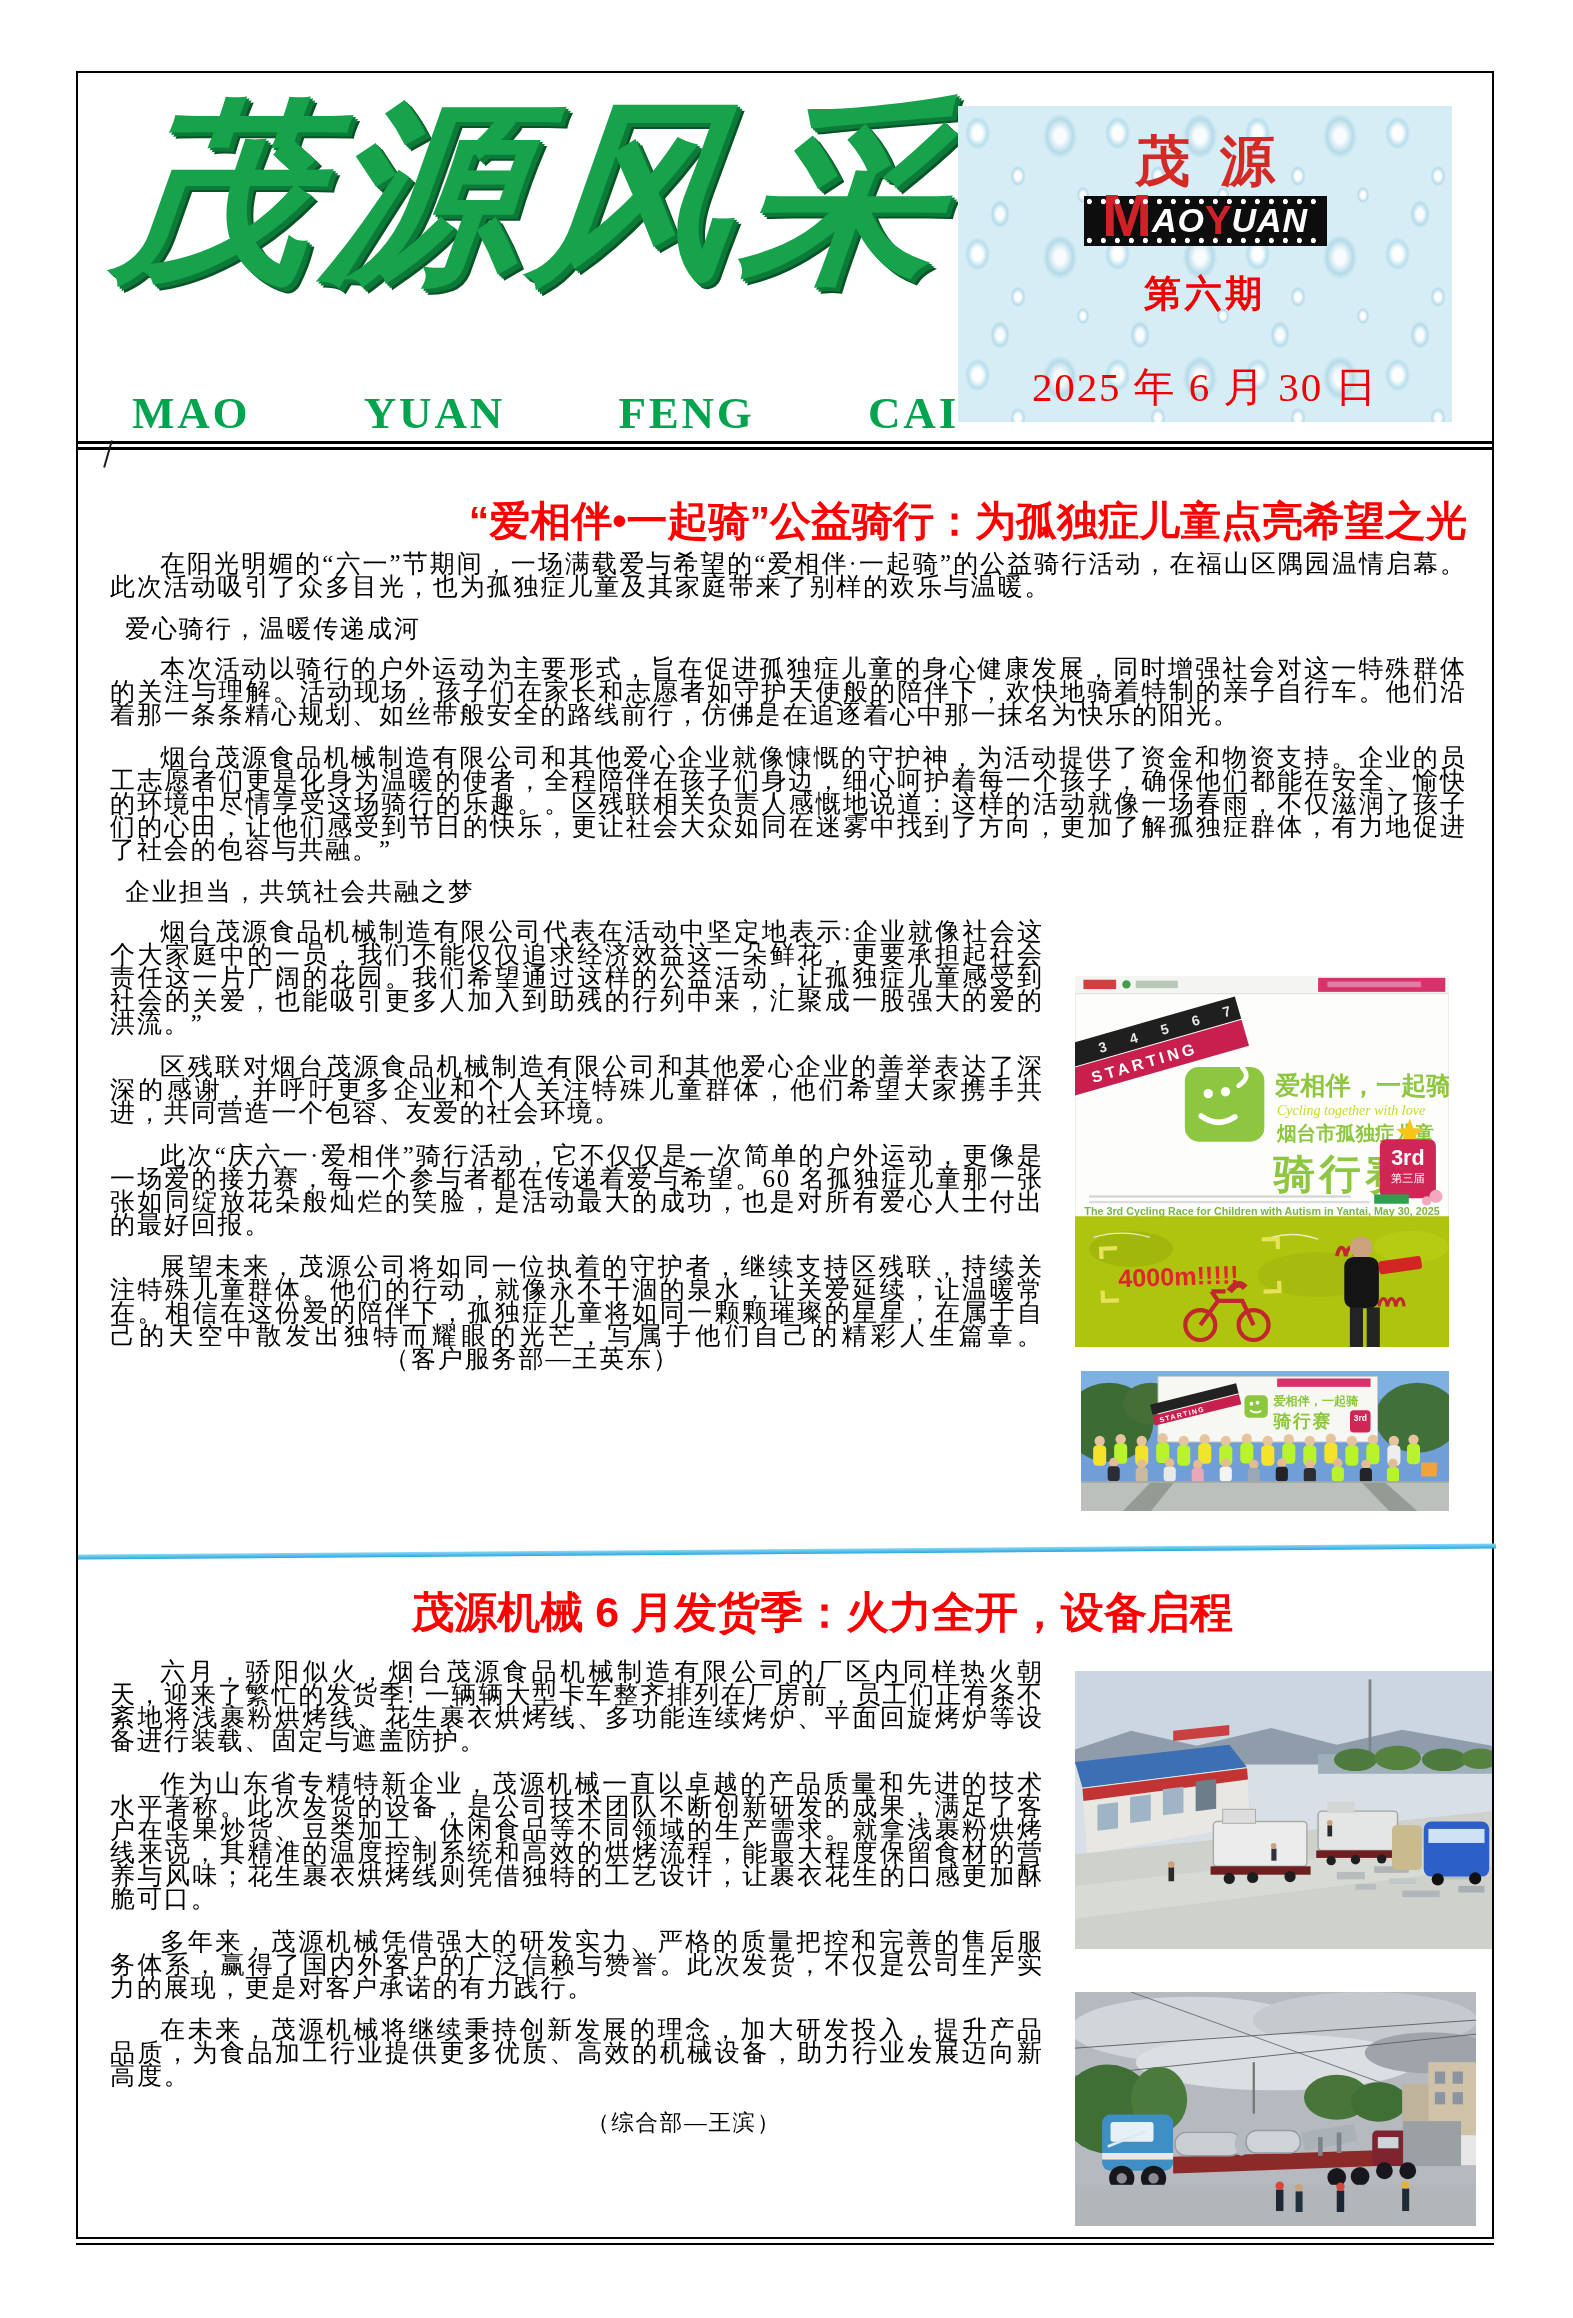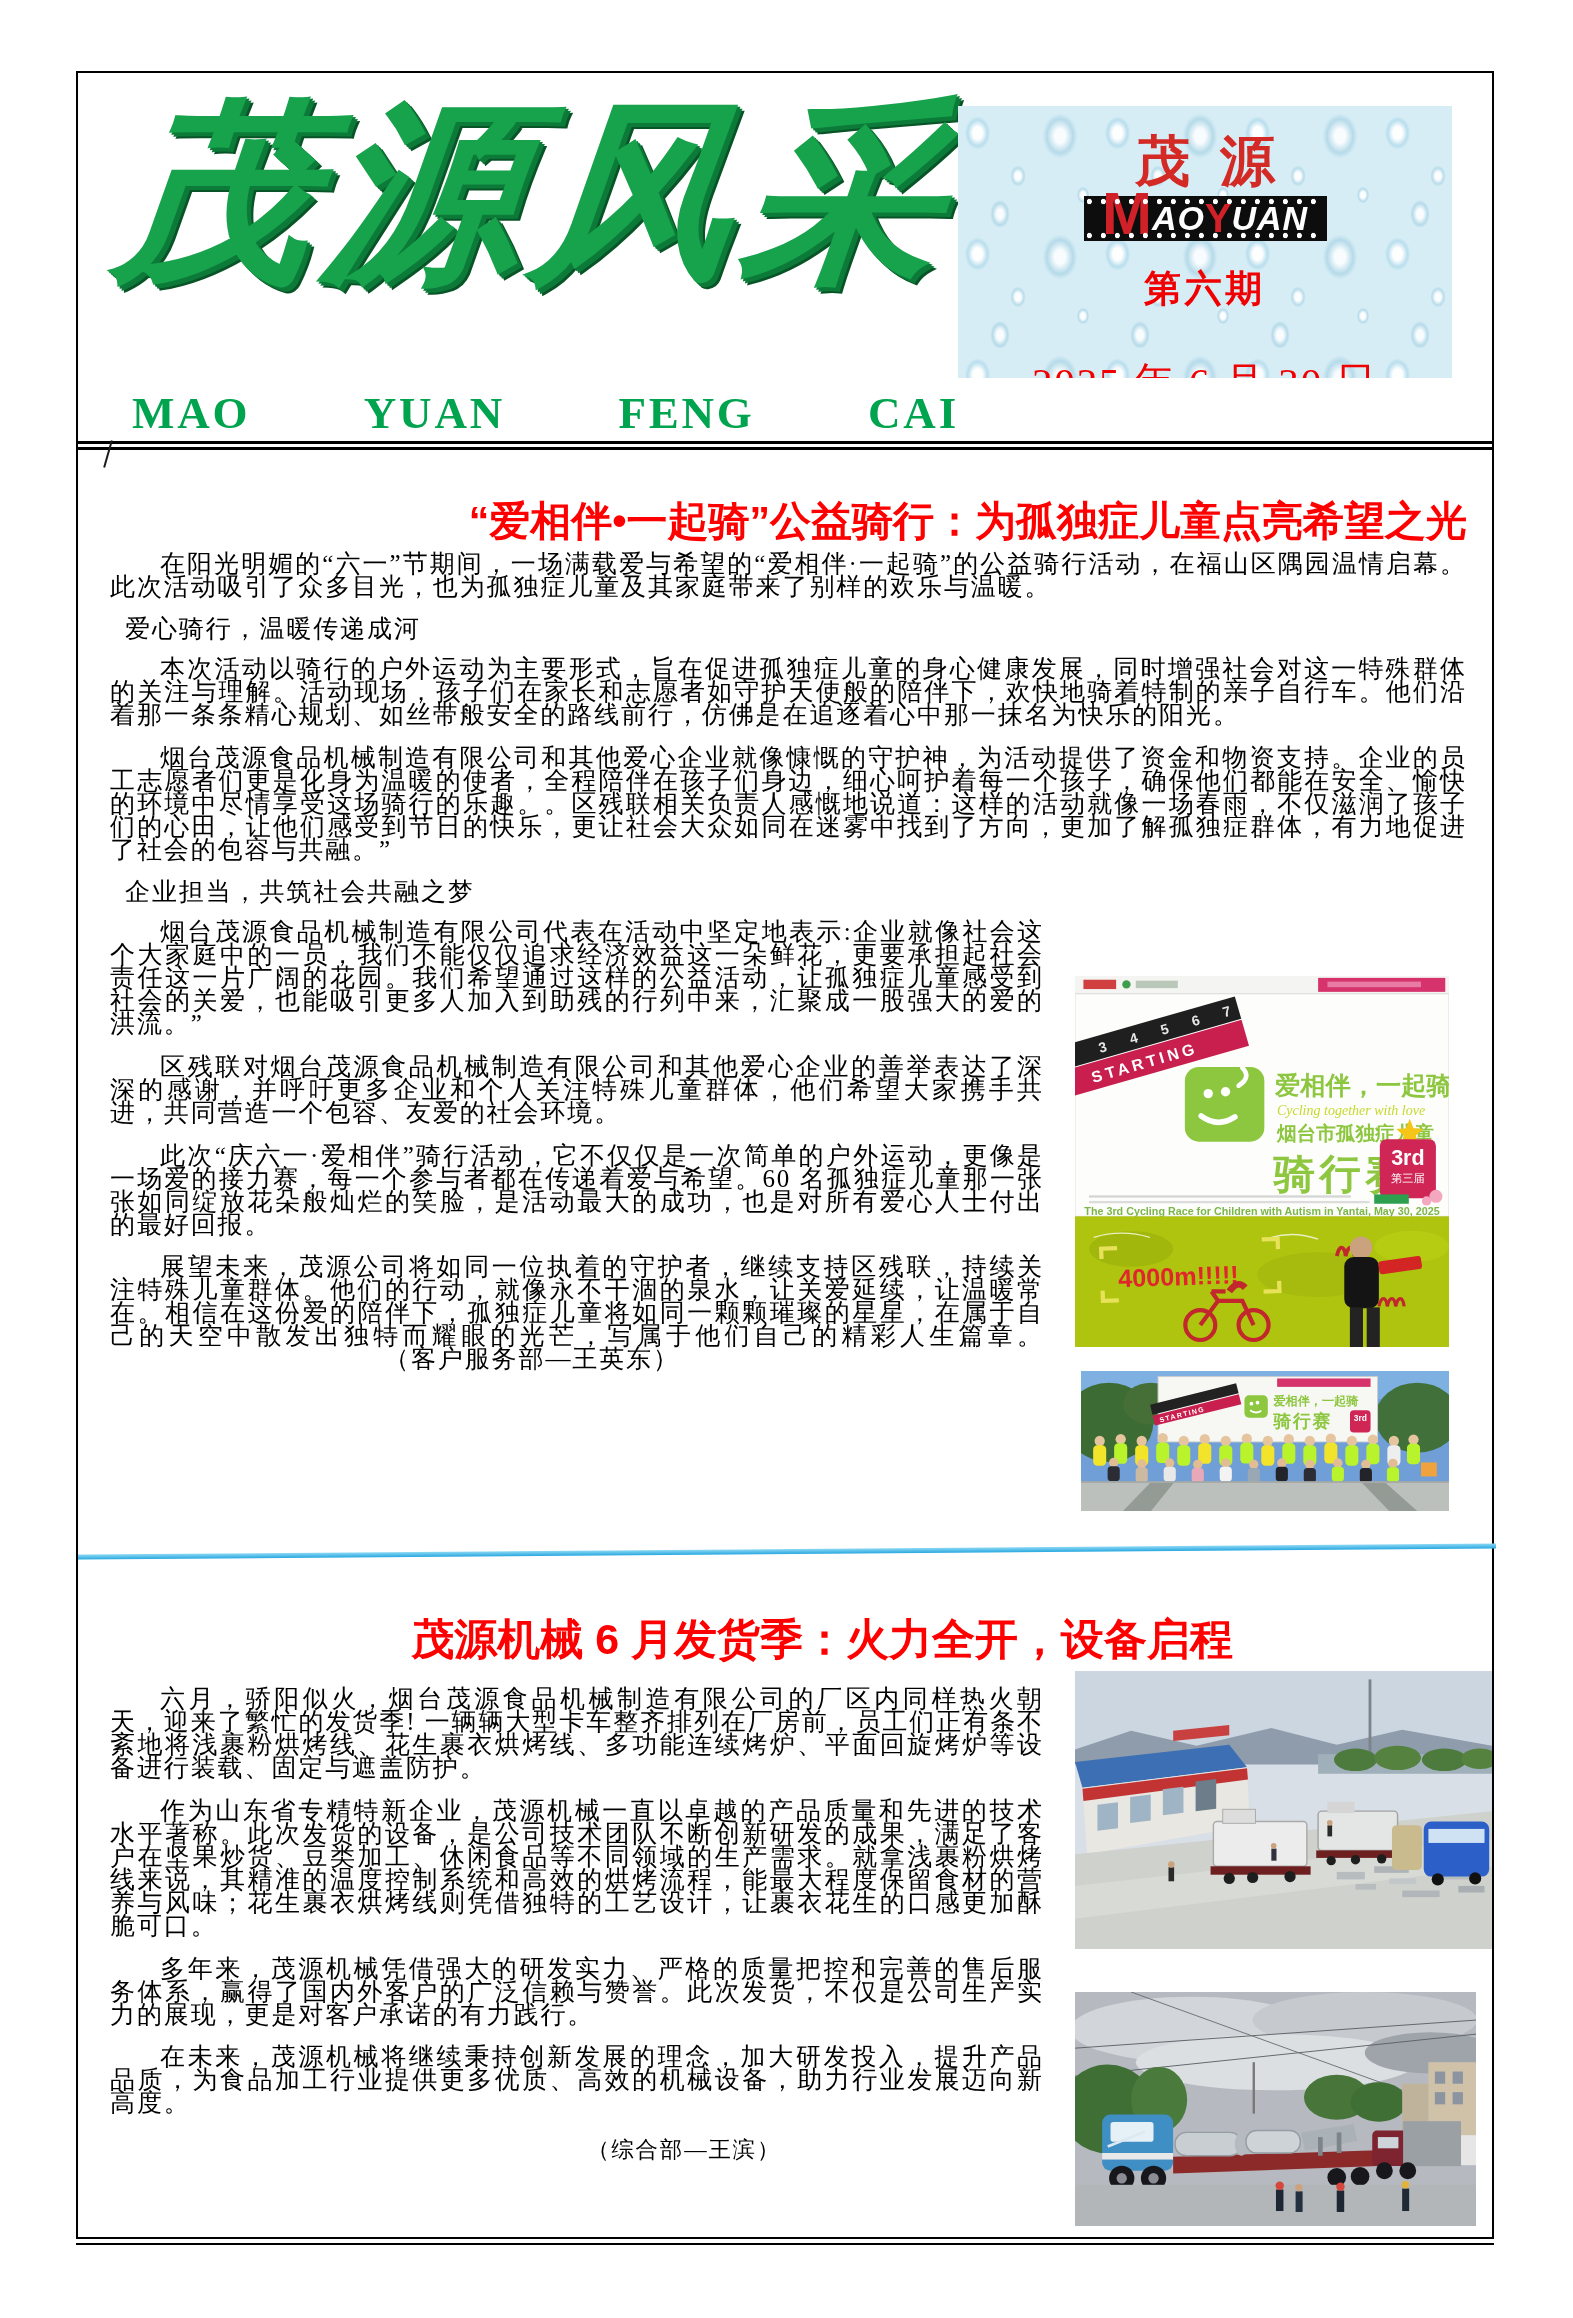--- a/index.html
+++ b/index.html
@@ -12,21 +12,21 @@
     font-weight:bold;font-style:italic;letter-spacing:13px;color:#17a24c;white-space:nowrap;
     transform:skewX(-6deg);
     text-shadow:2.3px 1.9px 0 #0c7a38,4.7px 3.7px 0 #0c7a38,7px 5.6px 0.5px #085427;}
   .masthead-en{position:absolute;left:54px;top:314px;width:827px;display:flex;justify-content:space-between;
     font-size:45px;font-weight:bold;color:#00a34e;letter-spacing:2.8px;}
   .header-rule{position:absolute;left:0;top:368px;width:100%;height:9.3px;
     background:linear-gradient(#000 0 32%,#fff 32% 66%,#000 66% 100%);}
   .stray-mark{position:absolute;left:29px;top:367px;width:1.9px;height:28px;background:#1a1a1a;transform:rotate(16deg);}
 
   
-  .issue-box{position:absolute;left:880px;top:33px;width:494px;height:272px;overflow:hidden;
+  .issue-box{position:absolute;left:880px;top:33px;width:494px;height:316px;overflow:hidden;
     background-color:#d6edf5;
     background-image:
       radial-gradient(ellipse 17px 22.4px at 19.6px 27px,rgba(255,255,255,.95) 0 28%,rgba(165,212,232,.6) 58%,rgba(140,190,212,0) 75%),
       radial-gradient(ellipse 10.3px 14px at 60px 70px,rgba(255,255,255,.9) 0 28%,rgba(158,205,226,.55) 58%,rgba(140,190,212,0) 75%),
       radial-gradient(ellipse 22.4px 29px at 102px 30px,rgba(255,255,255,.85) 0 24%,rgba(150,200,222,.5) 58%,rgba(140,190,212,0) 78%),
       radial-gradient(ellipse 8px 10.7px at 125px 89px,rgba(255,255,255,.9) 0 30%,rgba(150,200,222,.5) 60%,rgba(140,190,212,0) 78%),
       radial-gradient(ellipse 13px 18.7px at 42px 108px,rgba(255,255,255,.85) 0 26%,rgba(150,200,222,.5) 58%,rgba(140,190,212,0) 76%);
     background-size:140px 121px;
     display:flex;flex-direction:column;align-items:center;}
   .logo-cn{margin-top:18.7px;font-size:55px;font-weight:bold;color:#d42a26;letter-spacing:30px;text-indent:30px;
@@ -48,21 +48,21 @@
     text-align:right;font-size:41px;line-height:50px;margin:0;}
   .article p,.article h3{font-size:25px;line-height:23px;letter-spacing:1.9px;margin:0 0 19.6px 0;
     text-align:justify;text-justify:inter-character;}
   .article p{text-indent:2em;}
   .article h3{font-weight:normal;text-indent:0.6em;margin:7.5px 0 17px 0;}
   .narrow{margin-right:423px !important;}
   .attr-inline{display:inline-block;padding-left:224px;letter-spacing:1.9px;}
   .attr-line{font-size:22.4px;letter-spacing:1.9px;margin-top:16px;padding-left:477px;}
   #article1{top:423px;}
   #article1 .a-title{margin-bottom:5.6px;}
-  #article2{top:1514px;margin-top:27px;}
+  #article2{top:1514px;}
   #article2 .a-title{font-size:43px;margin:0 234px 23.4px 0;}
 
   .divider-cyan{position:absolute;left:0;top:1476px;width:1418px;height:4.7px;
     background:linear-gradient(#8ed9f4,#29a8e0);transform:rotate(-0.45deg);}
 
   
   .photo{position:absolute;overflow:hidden;}
   #photo1{left:997px;top:903px;width:374px;height:371px;}
   #photo2{left:1003px;top:1298px;width:368px;height:140px;}
   #photo3{left:997px;top:1598px;width:417px;height:278px;}

